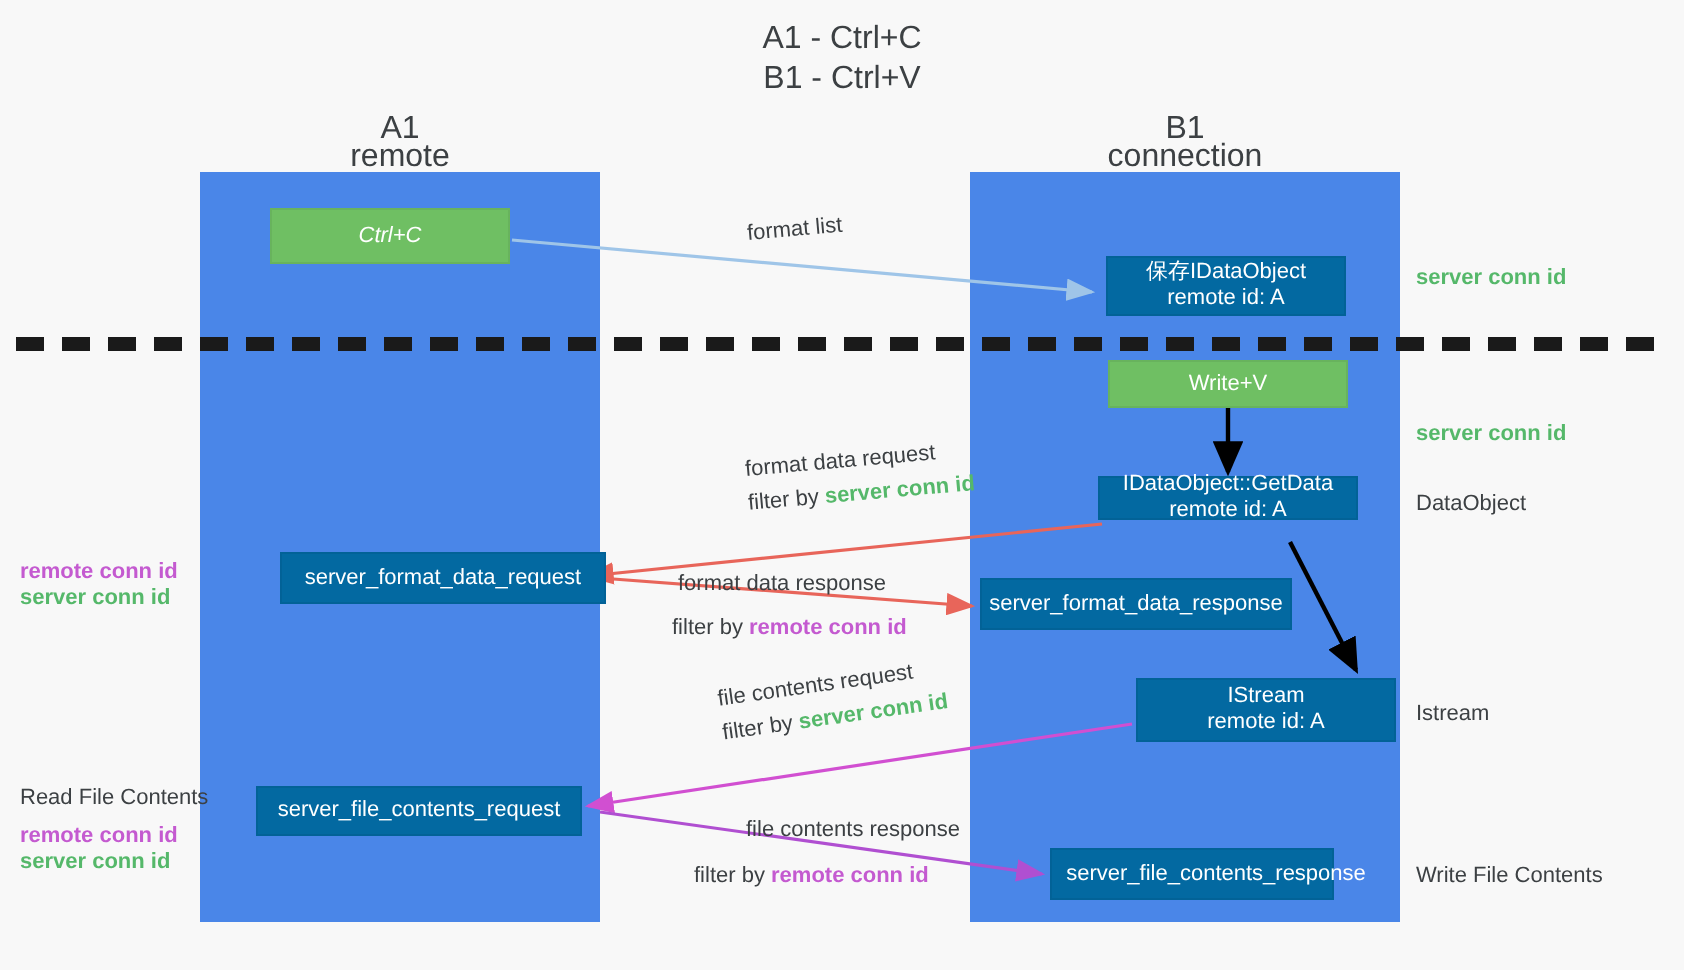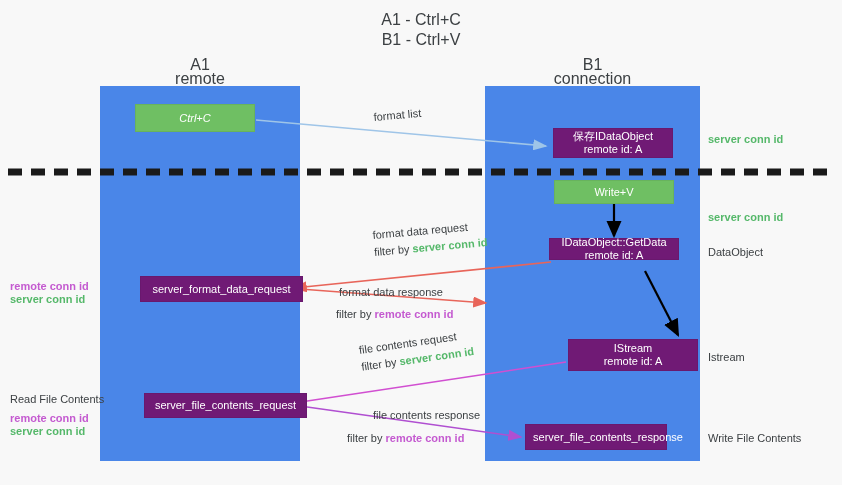--- a/index.html
+++ b/index.html
@@ -69,21 +69,21 @@
     flex-direction: column;
     align-items: center;
     justify-content: center;
     text-align: center;
     color: #ffffff;
     font-size: 11px;
     line-height: 13px;
     border: 1px solid rgba(0,0,0,0.06);
   }
   .node.green  { background: #6aa84f; background: #6fbf63; }
-  .node.orange { background: #701a75; }
+  .node.orange { background: #0369a1; }
   .node .l2 { font-size: 11px; }
 
   
   .lbl {
     font-size: 11px;
     line-height: 14px;
     color: #3c4043;
     white-space: nowrap;
   }
   .green-txt  { color: #55b86a; font-weight: bold; }
@@ -181,27 +181,30 @@
 
   <div class="abs node orange" style="left:549px; top:238px; width:130px; height:22px;">
     <div>IDataObject::GetData</div>
     <div class="l2">remote id: A</div>
   </div>
 
   <div class="abs node orange" style="left:140px; top:276px; width:163px; height:26px;">
     <div>server_format_data_request</div>
   </div>
 
+  <div class="abs node orange" style="left:490px; top:289px; width:156px; height:26px;">
+    <div>server_format_data_response</div>
+  </div>
 
   <div class="abs node orange" style="left:568px; top:339px; width:130px; height:32px;">
     <div>IStream</div>
     <div class="l2">remote id: A</div>
   </div>
 
-  <div class="abs node orange" style="left:128px; top:393px; width:163px; height:25px;margin-left:16px;">
+  <div class="abs node orange" style="left:128px; top:393px; width:163px; height:25px;">
     <div>server_file_contents_request</div>
   </div>
 
   <div class="abs node orange" style="left:525px; top:424px; width:142px; height:26px;padding-left:24px;">
     <div>server_file_contents_response</div>
   </div>
 
   <div class="abs rotlbl" style="left:373px; top:110px; transform:rotate(-5deg);">format list</div>
 
   <div class="abs" style="left:372px; top:228px; transform:rotate(-5deg); transform-origin:left top;">

